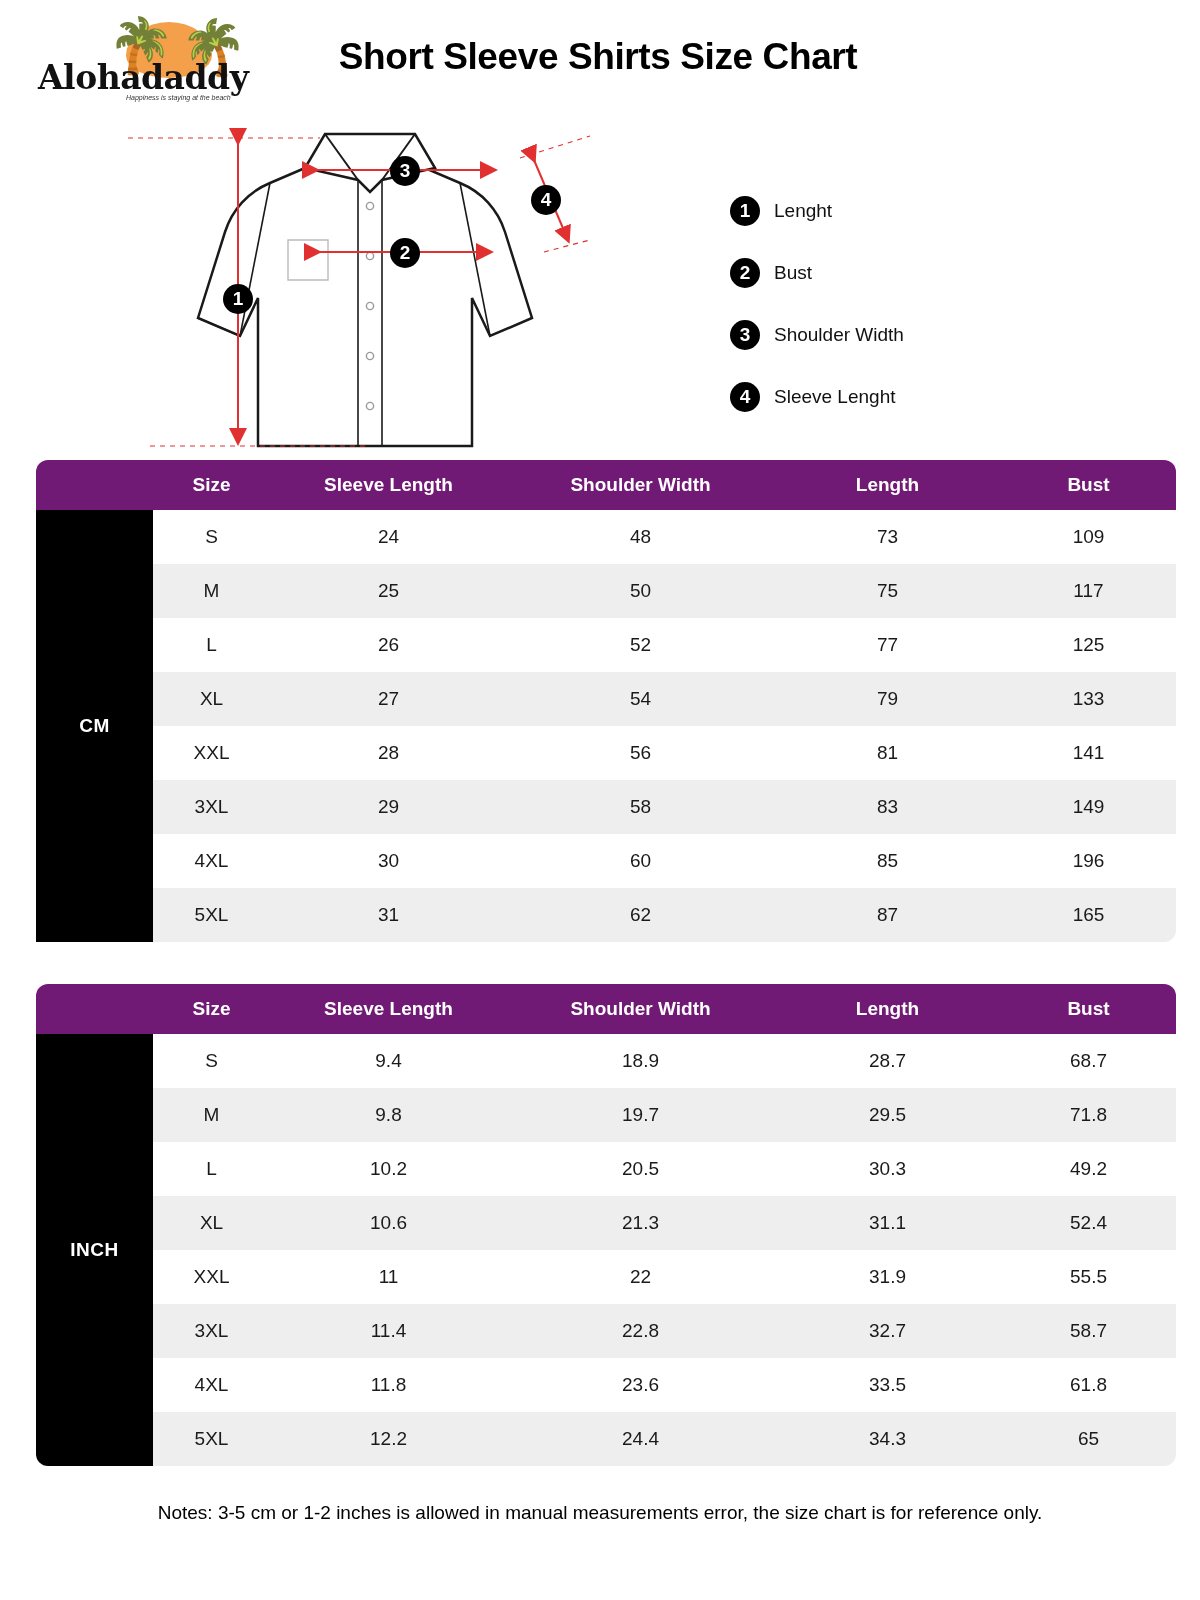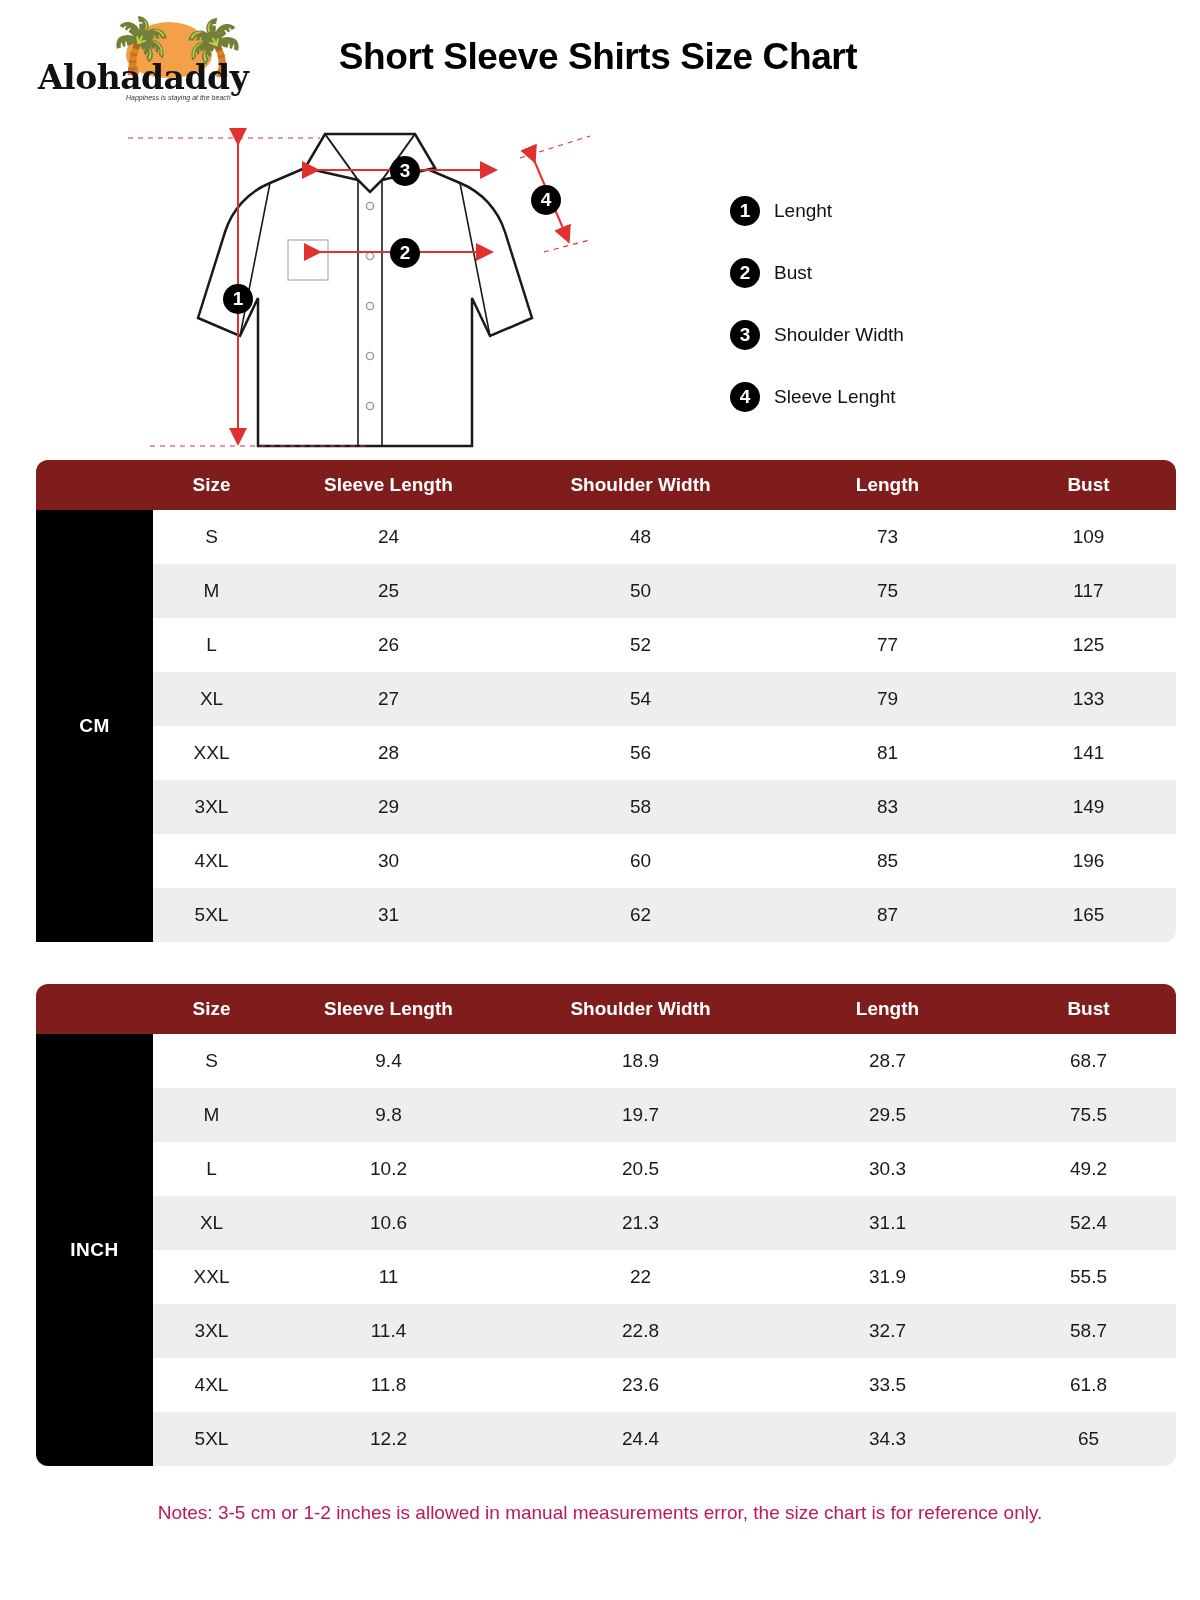--- a/index.html
+++ b/index.html
@@ -137,21 +137,21 @@
     border-collapse: collapse;
     width: 1128px;
     table-layout: fixed;
   }
   table.size-table th,
   table.size-table td {
     text-align: center;
     font-size: 19px;
   }
   thead th {
-    background: #7f1d1d;
+    background: #701a75;
     color: #fff;
     font-weight: bold;
     height: 48px;
     font-size: 20px;
   }
   thead th.unit-head { border-top-left-radius: 12px; }
   thead th.last-head { border-top-right-radius: 12px; }
   tbody td { height: 52px; color: #1a1a1a; }
   tbody tr:nth-child(odd) td { background: #ffffff; }
   tbody tr:nth-child(even) td { background: #eeeeee; }
@@ -170,21 +170,21 @@
   .col-size { width: 115px; }
   .col-sleeve { width: 235px; }
   .col-shoulder { width: 265px; }
   .col-length { width: 225px; }
   .col-bust { width: 173px; }
   .spacer-40 { height: 42px; }
 
   .notes {
     text-align: center;
     font-size: 19px;
-    color: #be185d;
+    color: #000000;
     margin-top: 36px;
   }
 </style>
 </head>
 <body>
 
 <div class="header">
   <div class="brand">
     <div class="brand-sun"></div>
     <div class="brand-palm p1">🌴</div>
@@ -367,21 +367,21 @@
         <td>9.4</td>
         <td>18.9</td>
         <td>28.7</td>
         <td>68.7</td>
       </tr>
       <tr>
         <td>M</td>
         <td>9.8</td>
         <td>19.7</td>
         <td>29.5</td>
-        <td>75.5</td>
+        <td>71.8</td>
       </tr>
       <tr>
         <td>L</td>
         <td>10.2</td>
         <td>20.5</td>
         <td>30.3</td>
         <td>49.2</td>
       </tr>
       <tr>
         <td>XL</td>

